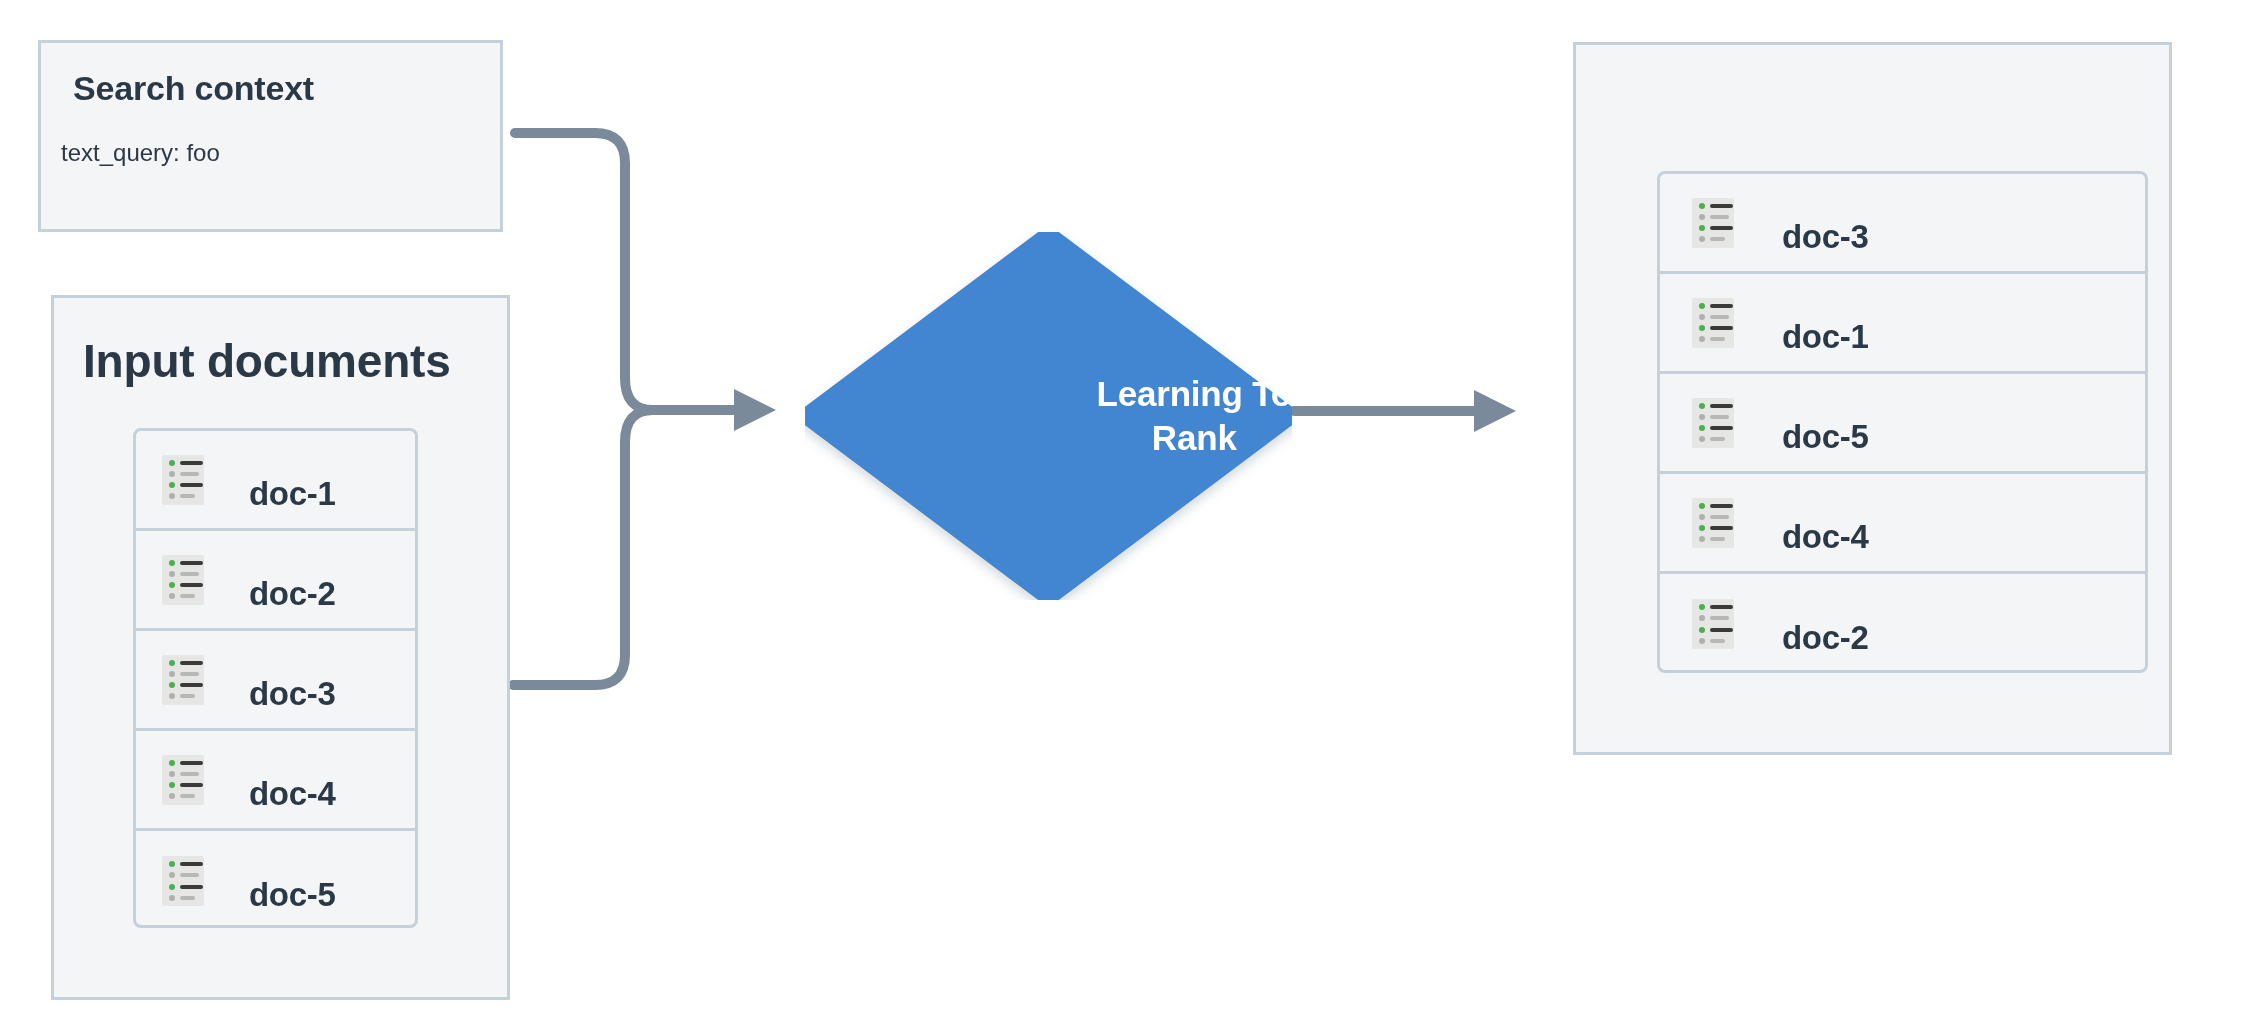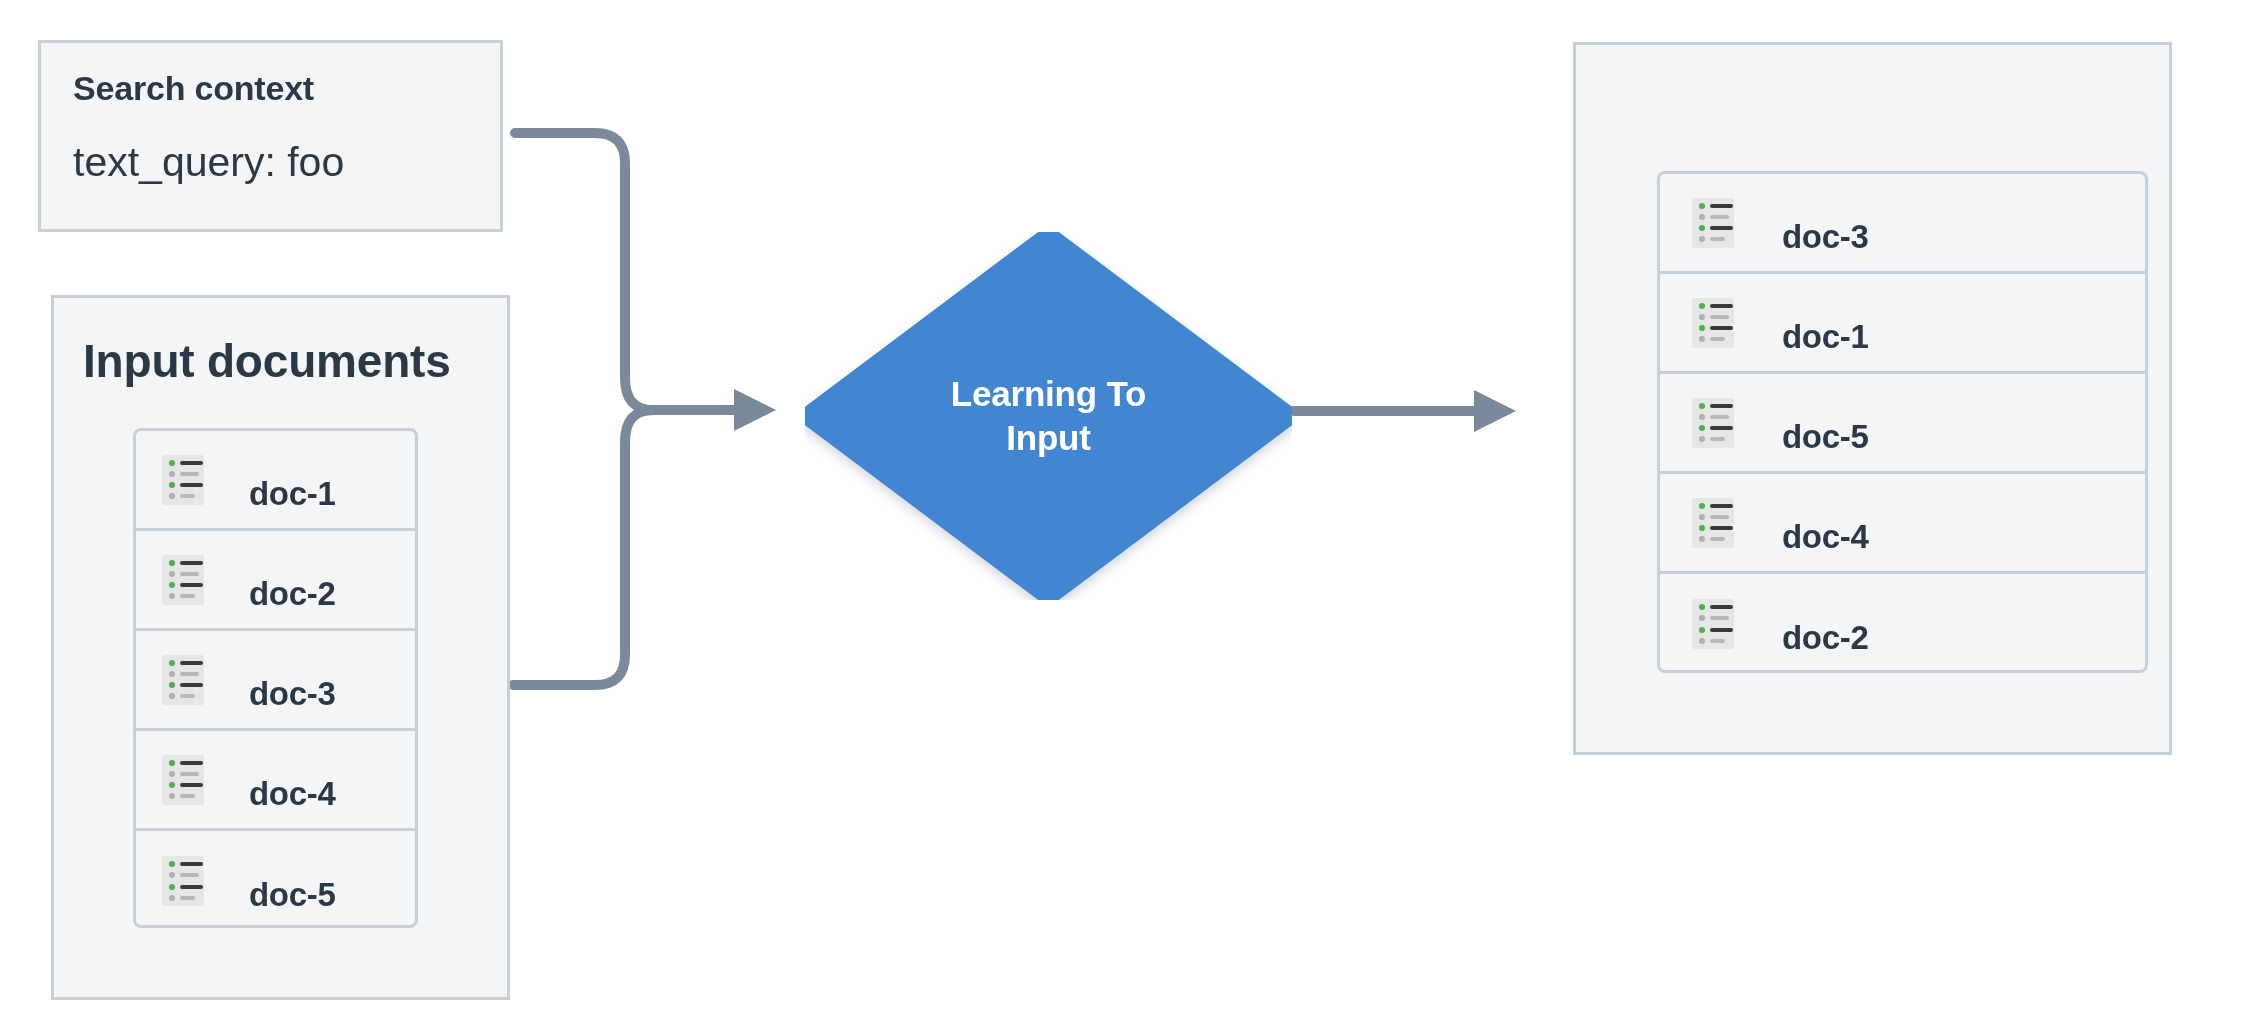--- a/index.html
+++ b/index.html
@@ -50,23 +50,23 @@
     top: 40px;
     width: 465px;
     height: 192px;
   }
   #search-context-title {
     left: 32px;
     top: 26px;
     font-size: 34px;
   }
   #search-context-query {
-    left: 32px;
+    left: 20px;
     top: 96px;
-    font-size: 41px;
+    font-size: 24px;
     font-weight: normal;
   }
 
   
   #input-docs-panel {
     left: 51px;
     top: 295px;
     width: 459px;
     height: 705px;
   }
@@ -179,21 +179,21 @@
     height: 368px;
   }
   #ltr-label {
     position: absolute;
     left: 805px;
     top: 232px;
     width: 487px;
     height: 368px;
     display: flex;
     align-items: center;
-    justify-content: center;
+    justify-content: flex-end;
     text-align: center;
     color: #ffffff;
     font-size: 35px;
     font-weight: bold;
     line-height: 1.25;
     letter-spacing: -0.2px;
     pointer-events: none;
   }
 
   
@@ -353,21 +353,21 @@
     <defs>
       <filter id="ltr-shadow" x="-20%" y="-20%" width="140%" height="140%">
         <feDropShadow dx="0" dy="5" stdDeviation="6" flood-color="#9aa7b4" flood-opacity="0.45"></feDropShadow>
       </filter>
     </defs>
     <path d="M 243.5 6 L 481 184 L 243.5 362 L 6 184 Z" fill="#4285d0" stroke="#4285d0" stroke-width="22" stroke-linejoin="round" filter="url(#ltr-shadow)"></path>
   </svg>
   <div id="ltr-label">
     <span>
       <span>Learning To</span><br>
-      <span>Input</span>
+      <span>Rank</span>
     </span>
   </div>
 
   <div class="panel" id="output-panel">
 
     <div class="doc-list" id="output-doc-list">
 
       <div class="doc-item">
         <span class="doc-icon">
           <span class="icon-row">

